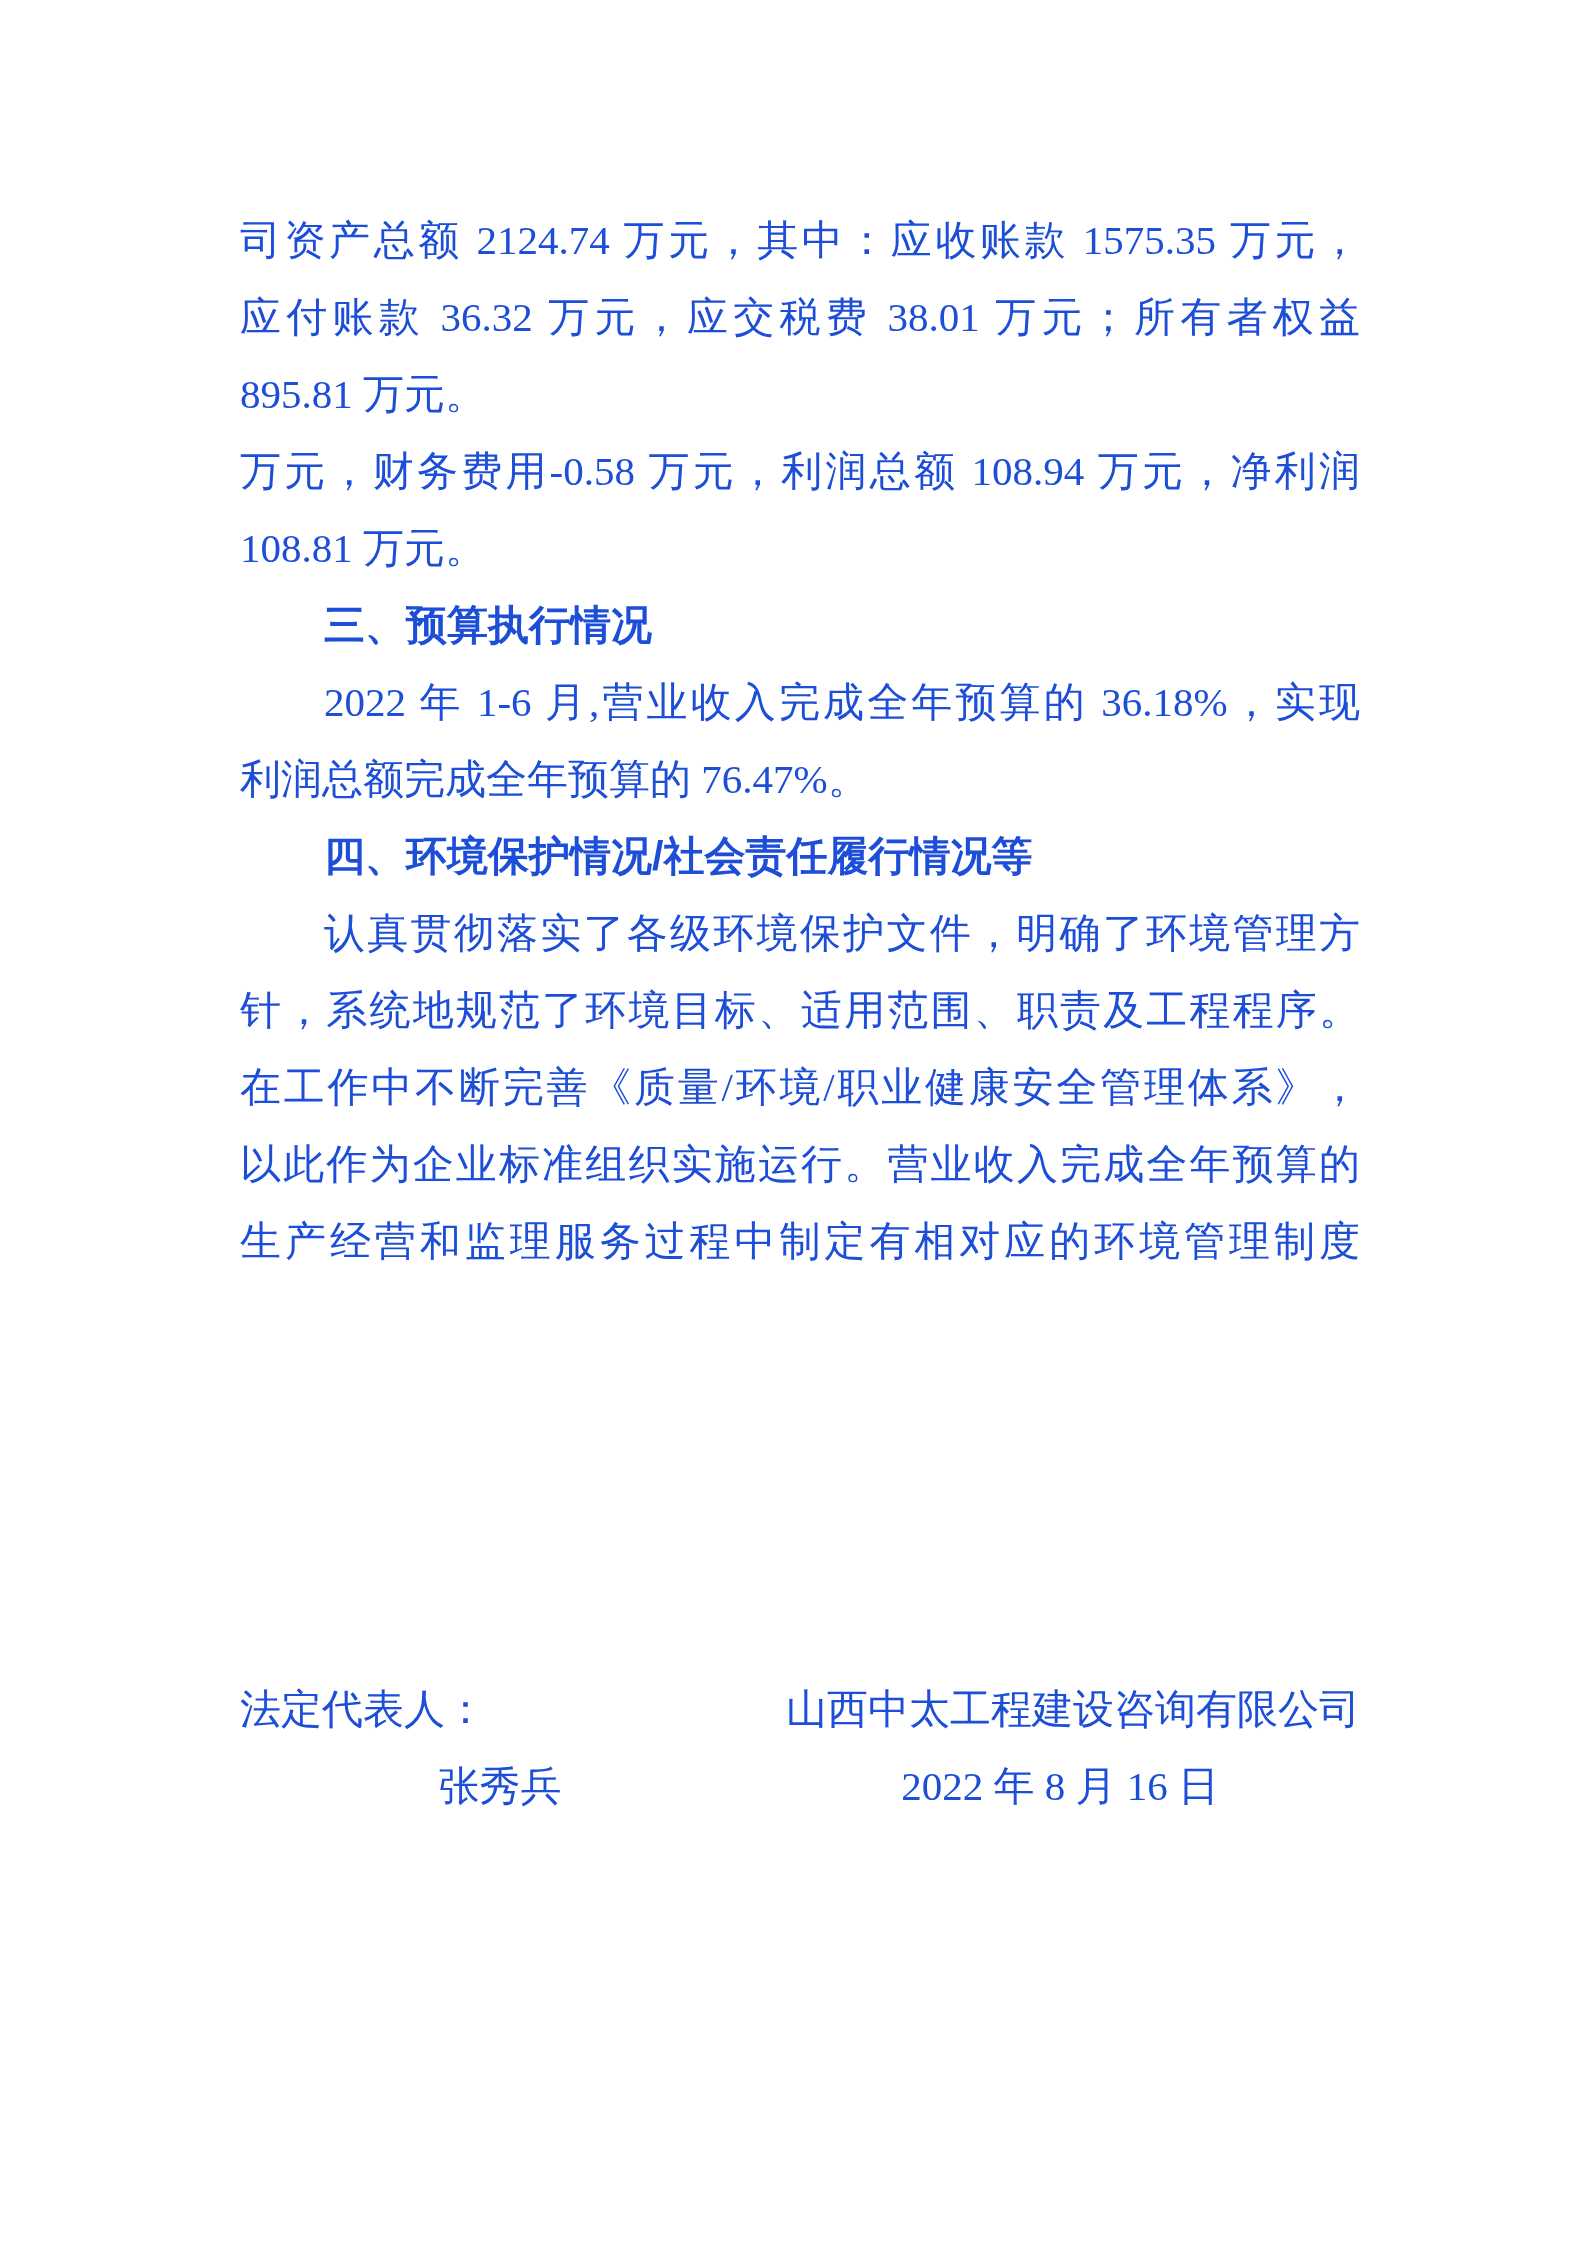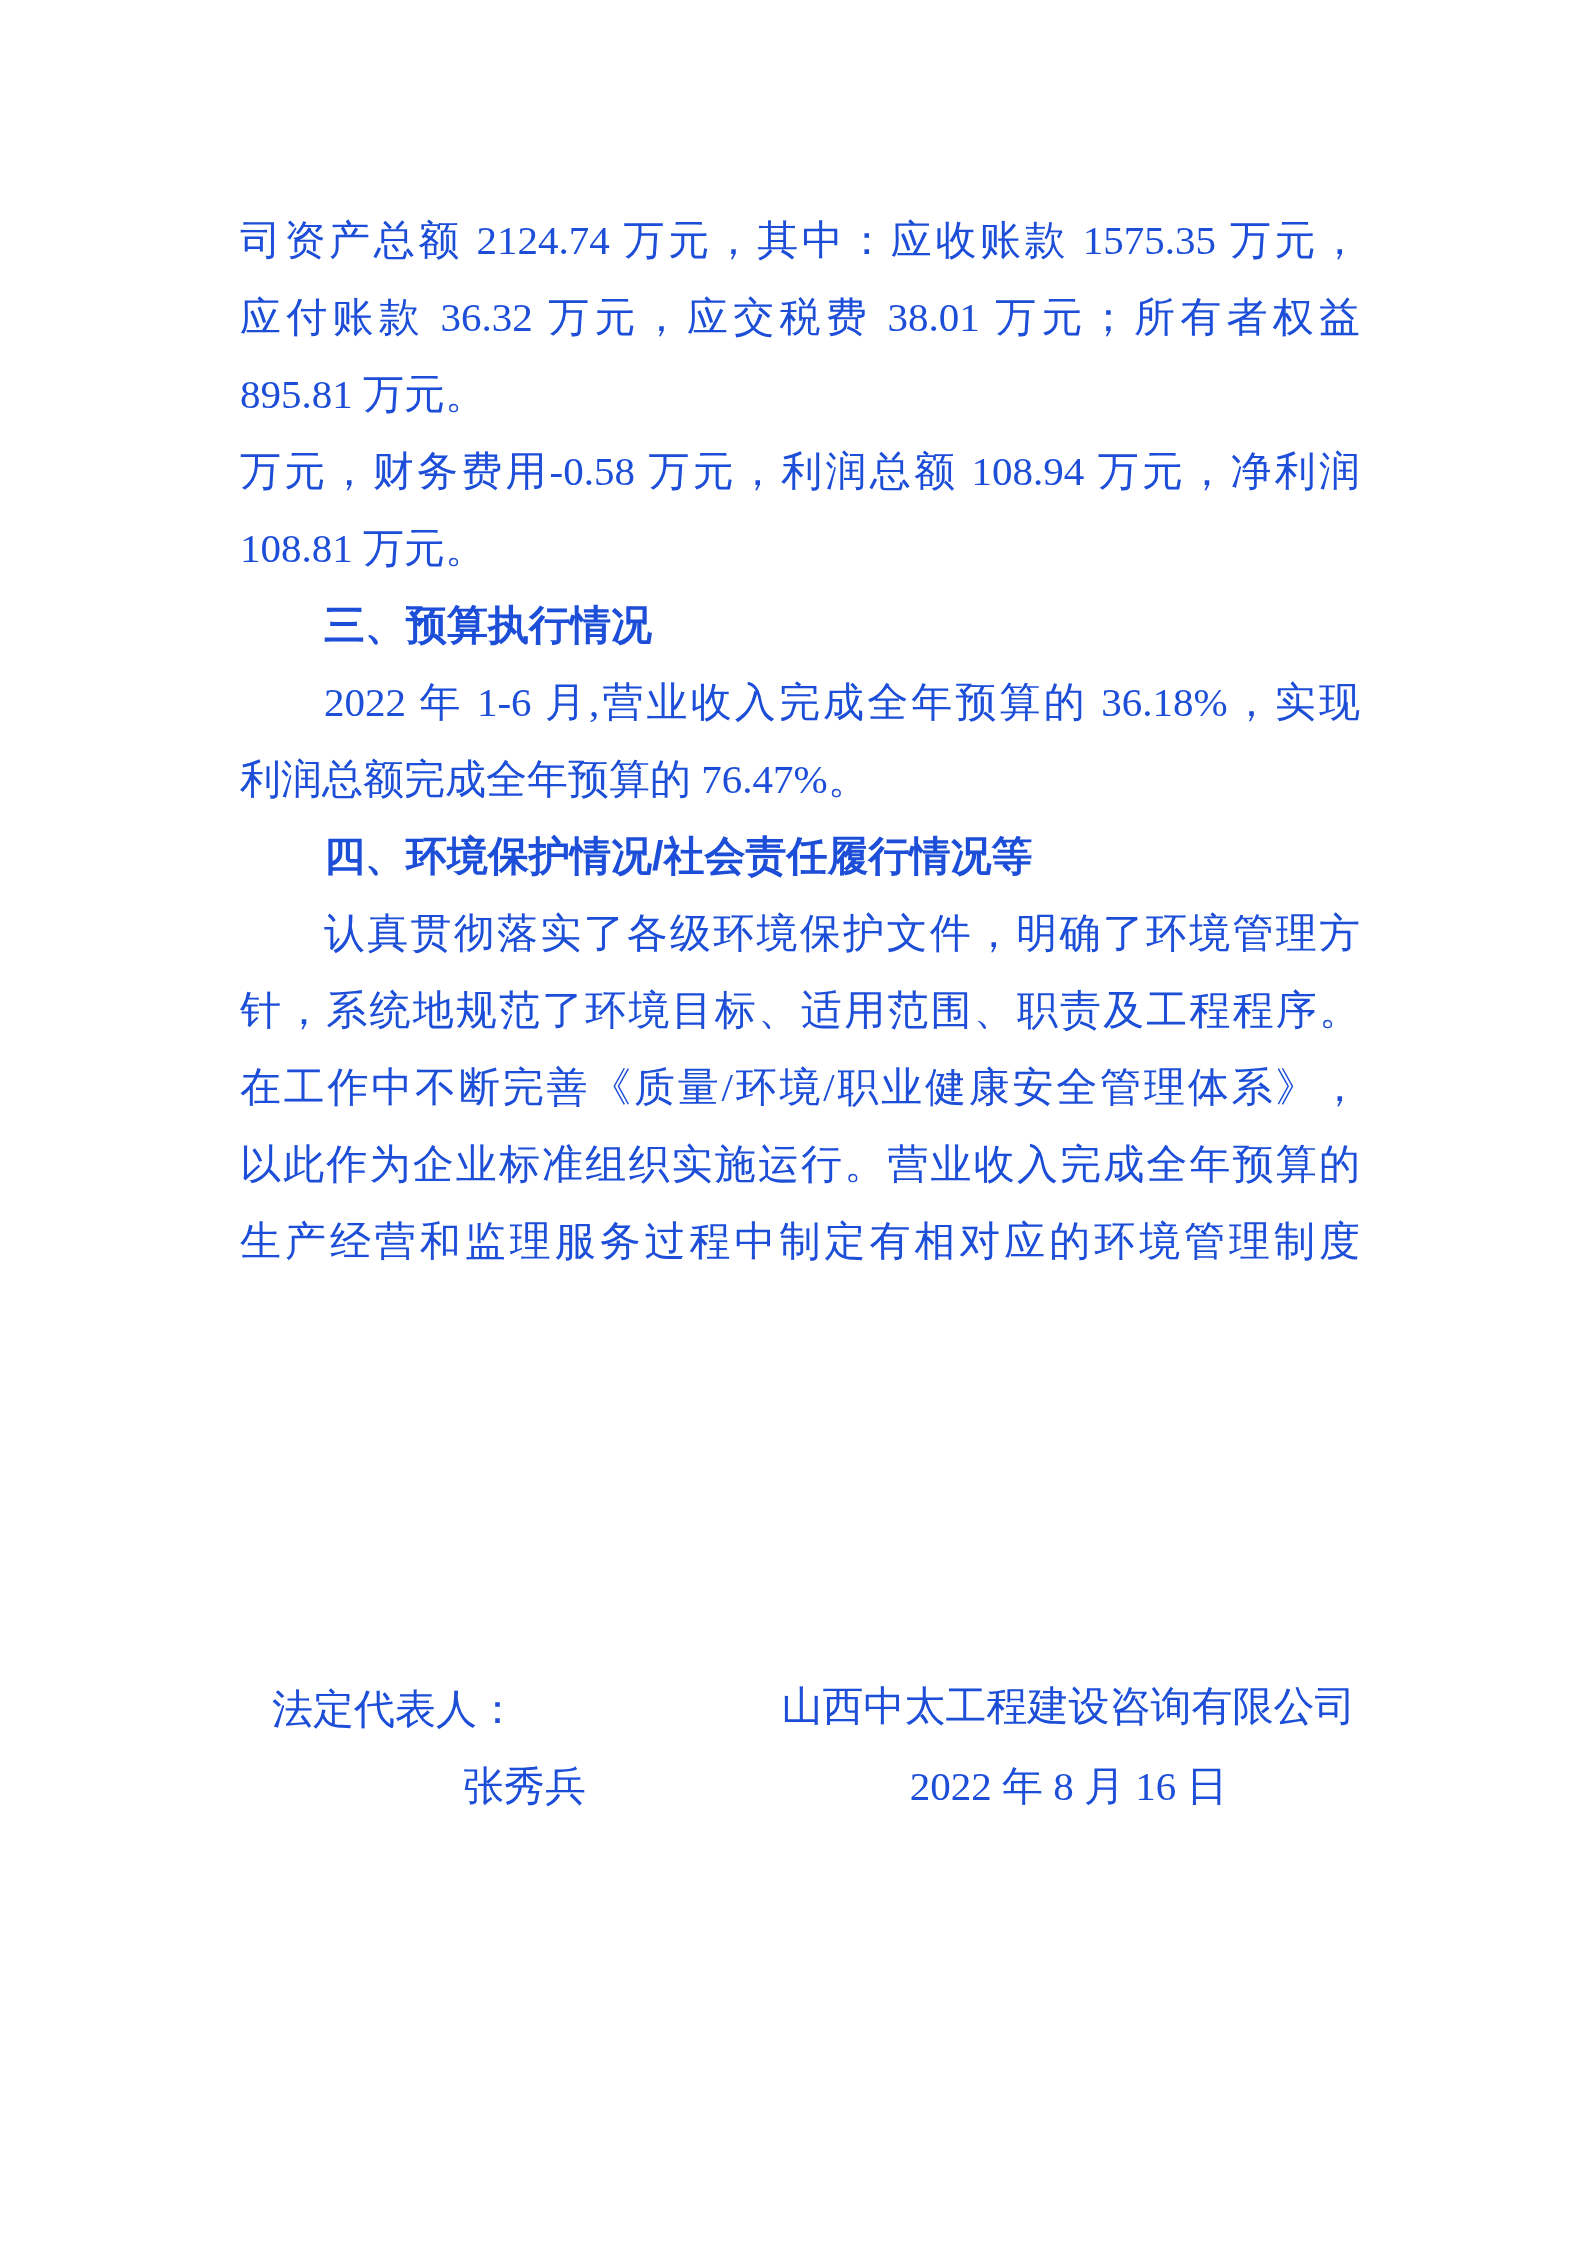--- a/index.html
+++ b/index.html
@@ -49,26 +49,25 @@
   .signature {
     position: absolute;
     left: 240px;
     top: 1671px;
     width: 1120px;
     font-size: 41px;
     line-height: 77px;
   }
   .sig-row {
     display: flex;
-    margin-left: 32px;
   }
   .sig-left  { width: 520px; }
   .sig-right { width: 600px; }
   .sig-row.first  .sig-left  { text-align: left; }
-  .sig-row.first  .sig-right { text-align: center; font-family: Liberation Mono, monospace; }
+  .sig-row.first  .sig-right { text-align: right; }
   .sig-row.second .sig-left  { text-align: center; }
   .sig-row.second .sig-right { text-align: center; }
 </style>
 </head>
 <body>
 
 <div class="page">
 
   <div class="body-text">
     <div class="line fill">司资产总额 2124.74 万元，其中：应收账款 1575.35 万元，</div>

